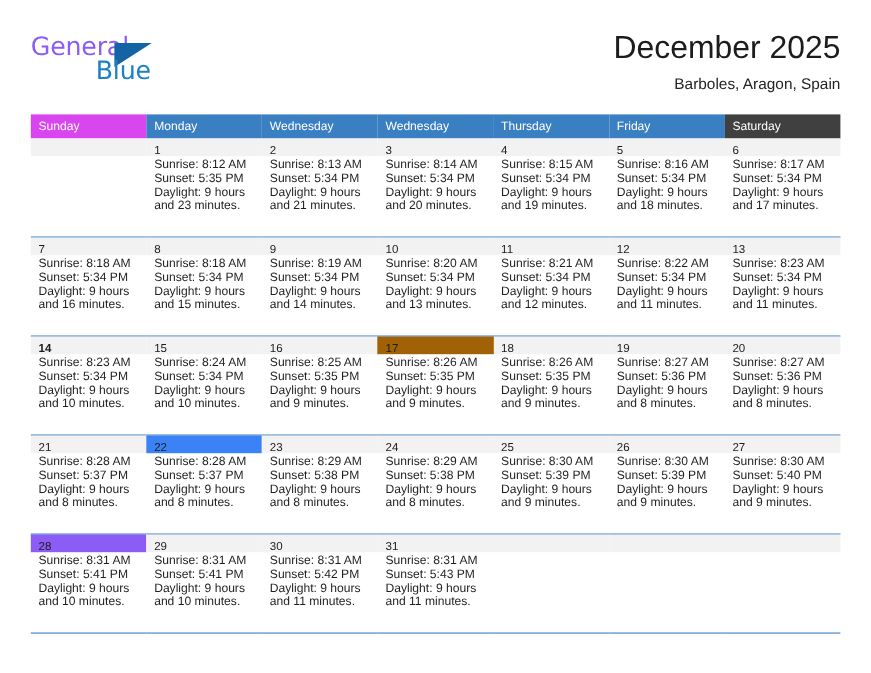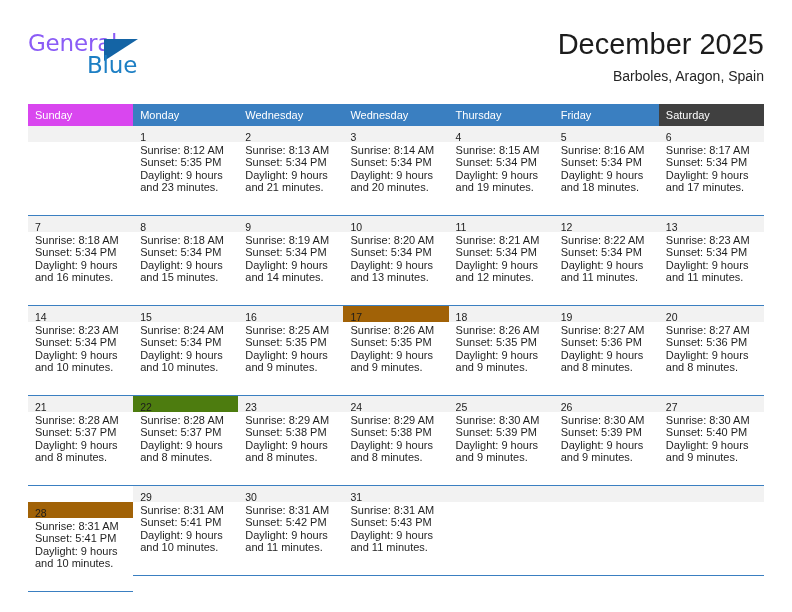--- a/index.html
+++ b/index.html
@@ -335,21 +335,21 @@
                 <div>Sunset: 5:34 PM</div>
                 <div>Daylight: 9 hours</div>
                 <div>and 11 minutes.</div>
               </div>
             </div>
           </td>
         </tr>
         <tr class="week-row">
           <td>
             <div class="cell-inner" style="border-bottom-color: rgb(58, 127, 193);">
-              <div class="daynum-band" style="background: rgb(242, 242, 242);"><span class="daynum">14</span></div>
+              <div class="daynum-band" style="background: rgb(242, 242, 242); font-weight: bold;"><span class="daynum">14</span></div>
               <div class="detail">
                 <div>Sunrise: 8:23 AM</div>
                 <div>Sunset: 5:34 PM</div>
                 <div>Daylight: 9 hours</div>
                 <div>and 10 minutes.</div>
               </div>
             </div>
           </td>
           <td>
             <div class="cell-inner" style="border-bottom-color: rgb(58, 127, 193);">
@@ -425,21 +425,21 @@
               <div class="detail">
                 <div>Sunrise: 8:28 AM</div>
                 <div>Sunset: 5:37 PM</div>
                 <div>Daylight: 9 hours</div>
                 <div>and 8 minutes.</div>
               </div>
             </div>
           </td>
           <td>
             <div class="cell-inner" style="border-bottom-color: rgb(58, 127, 193);">
-              <div class="daynum-band" style="background: #4d7c0f;"><span class="daynum">22</span></div>
+              <div class="daynum-band" style="background: #3b82f6;"><span class="daynum">22</span></div>
               <div class="detail">
                 <div>Sunrise: 8:28 AM</div>
                 <div>Sunset: 5:37 PM</div>
                 <div>Daylight: 9 hours</div>
                 <div>and 8 minutes.</div>
               </div>
             </div>
           </td>
           <td>
             <div class="cell-inner" style="border-bottom-color: rgb(58, 127, 193);">
@@ -493,21 +493,21 @@
                 <div>Sunset: 5:40 PM</div>
                 <div>Daylight: 9 hours</div>
                 <div>and 9 minutes.</div>
               </div>
             </div>
           </td>
         </tr>
         <tr class="week-row">
           <td>
             <div class="cell-inner" style="border-bottom-color: rgb(58, 127, 193);">
-              <div class="daynum-band" style="background: #a16207; margin-top: 16px;"><span class="daynum">28</span></div>
+              <div class="daynum-band" style="background: #8b5cf6;"><span class="daynum">28</span></div>
               <div class="detail">
                 <div>Sunrise: 8:31 AM</div>
                 <div>Sunset: 5:41 PM</div>
                 <div>Daylight: 9 hours</div>
                 <div>and 10 minutes.</div>
               </div>
             </div>
           </td>
           <td>
             <div class="cell-inner" style="border-bottom-color: rgb(58, 127, 193);">

